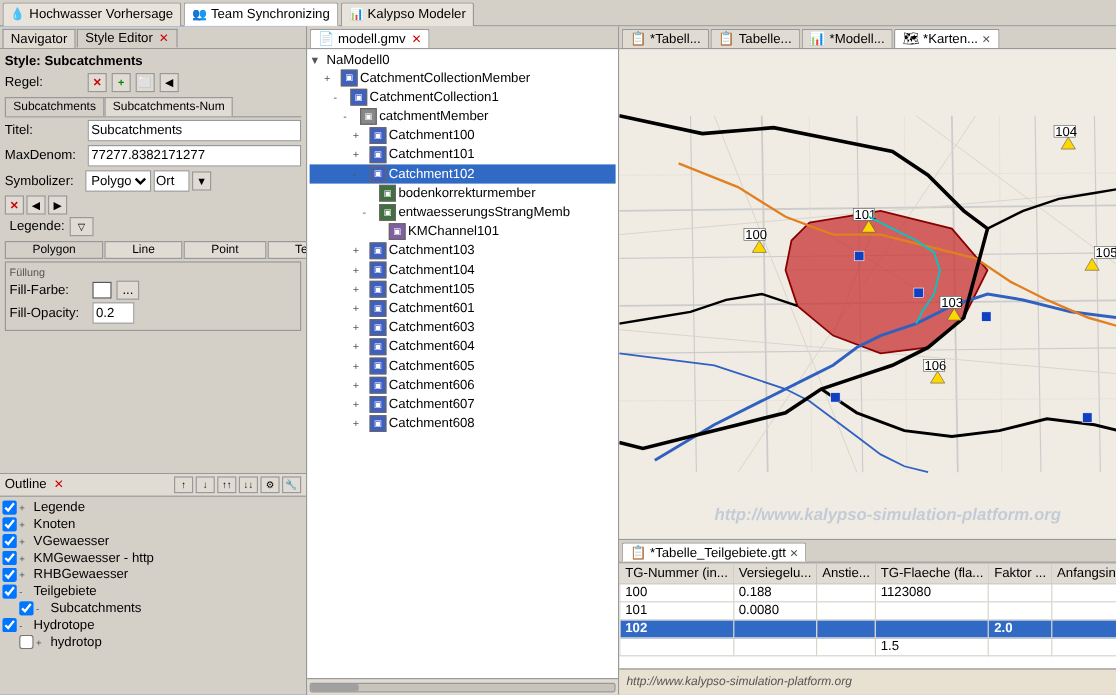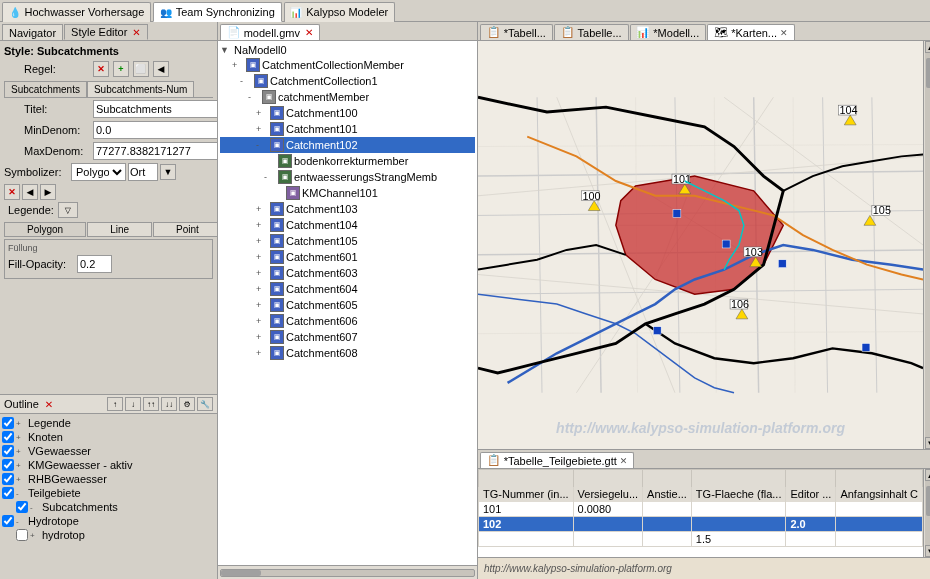--- a/index.html
+++ b/index.html
@@ -36,21 +36,21 @@
     .top-tab-icon { color: #555; font-size: 10px; }
 
     
     .main-layout {
       display: flex;
       height: calc(579px - 22px);
     }
 
     
     .left-panel {
-      width: 218px;
+      width: 256px;
       display: flex;
       flex-direction: column;
       border-right: 1px solid #999;
       background: #3b82f6;
       flex-shrink: 0;
     }
 
     
     .panel-tabs {
       display: flex;
@@ -85,21 +85,20 @@
     }
     .style-title {
       font-weight: bold;
       margin-bottom: 4px;
     }
     .style-row {
       display: flex;
       align-items: center;
       margin-bottom: 3px;
       gap: 4px;
-      margin-left: 20px;
     }
     .style-label { width: 65px; flex-shrink: 0; }
     .style-input {
       flex: 1;
       border: 1px solid #999;
       background: #fff;
       height: 18px;
       padding: 1px 2px;
     }
     .icon-btn {
@@ -299,21 +298,21 @@
 
     .table-container {
       flex: 1; overflow: auto; background: #fff;
     }
     table {
       border-collapse: collapse; width: 100%; font-size: 11px;
     }
     thead tr { background: #e0dcd4; }
     th {
       border: 1px solid #c8c4bc; padding: 2px 4px; text-align: left;
-      font-weight: normal; white-space: nowrap; position: sticky; top: 16px;
+      font-weight: normal; white-space: nowrap; position: sticky; top: 0;
       background: #e0dcd4;
     }
     td {
       border: 1px solid #d8d4cc; padding: 1px 4px; white-space: nowrap;
     }
     tr.selected { background: #316ac5; color: #fff; font-weight: bold; }
 
     
     .watermark {
       position: absolute;
@@ -388,24 +387,20 @@
         <div class="subtab active">Subcatchments</div>
         <div class="subtab">Subcatchments-Num</div>
       </div>
 
       <div class="style-row">
         <span class="style-label">Titel:</span>
         <input class="style-input" type="text" value="Subcatchments" style="">
 
       </div>
 
-      <div class="style-row">
-        <span class="style-label">MinDenom:</span>
-        <input class="style-input" type="text" value="0.0" style="">
-      </div>
 
       <div class="style-row">
         <span class="style-label">MaxDenom:</span>
         <input class="style-input" type="text" value="77277.8382171277" style="">
       </div>
 
       <div class="symbolizer-row">
         <span style="width:65px;flex-shrink:0;">Symbolizer:</span>
         <select class="sym-select">
           <option>Polygo</option>
@@ -429,20 +424,25 @@
 
       <div class="poly-tabs">
         <div class="poly-tab active">Polygon</div>
         <div class="poly-tab">Line</div>
         <div class="poly-tab">Point</div>
         <div class="poly-tab">Text</div>
       </div>
 
       <div class="fill-section">
         <div class="fill-title">Füllung</div>
+        <div class="fill-row">
+          <span class="fill-label">Fill-Farbe:</span>
+          <div class="color-box"></div>
+          <button class="fill-btn">...</button>
+        </div>
         <div class="fill-row">
           <span class="fill-label">Fill-Opacity:</span>
           <input class="style-input" type="text" style="width: 35px; flex: 0 0 auto;" value="0.2">
         </div>
       </div>
     </div>
 
     <div class="outline-panel">
       <div class="outline-header">
         <span>Outline</span>
@@ -468,21 +468,21 @@
           <span>Knoten</span>
         </div>
         <div class="tree-item">
           <input type="checkbox" class="tree-checkbox" checked="" style="">
           <span class="tree-expand">+</span>
           <span>VGewaesser</span>
         </div>
         <div class="tree-item">
           <input type="checkbox" class="tree-checkbox" checked="" style="">
           <span class="tree-expand">+</span>
-          <span>KMGewaesser - aktiv</span>
+          <span>KMGewaesser - http</span>
         </div>
         <div class="tree-item">
           <input type="checkbox" class="tree-checkbox" checked="" style="">
           <span class="tree-expand">+</span>
           <span>RHBGewaesser</span>
         </div>
         <div class="tree-item">
           <input type="checkbox" class="tree-checkbox" checked="" style="">
           <span class="tree-expand">-</span>
           <span>Teilgebiete</span>
@@ -779,21 +779,21 @@
 
         <div style="display:flex;flex:1;overflow:hidden;">
           <div class="table-container">
             <table>
               <thead>
                 <tr>
                   <th>TG-Nummer (in...</th>
                   <th>Versiegelu...</th>
                   <th>Anstie...</th>
                   <th>TG-Flaeche (fla...</th>
-                  <th>Editor ...</th>
+                  <th>Faktor ...</th>
                   <th>Anfangsinhalt C</th>
                 </tr>
               </thead>
               <tbody>
                 <tr>
                   <td>100</td>
                   <td>0.188</td>
                   <td></td>
                   <td>1123080</td>
                   <td></td>

